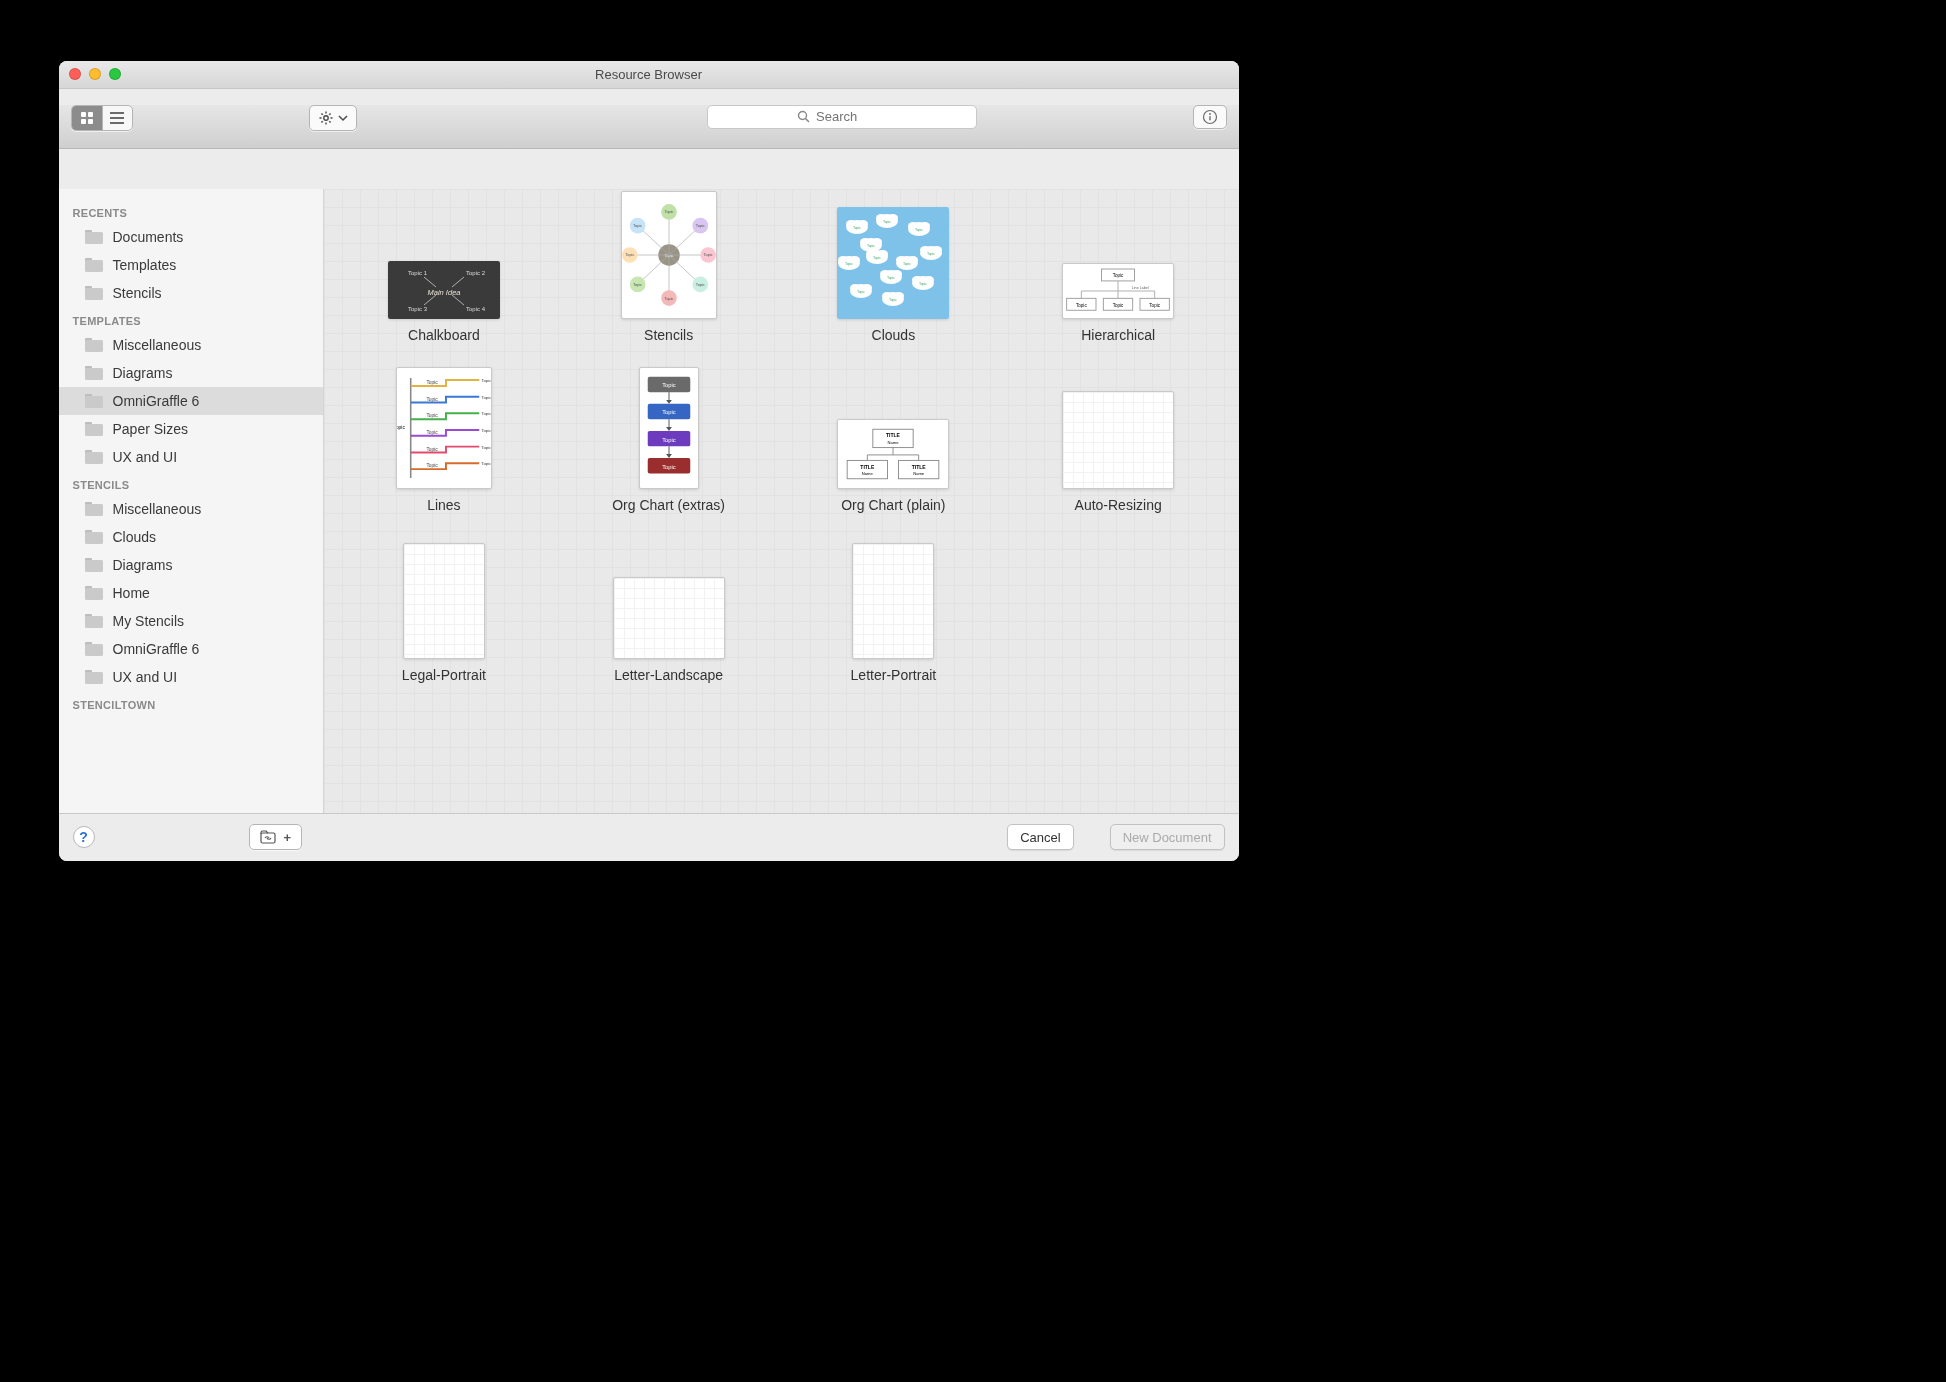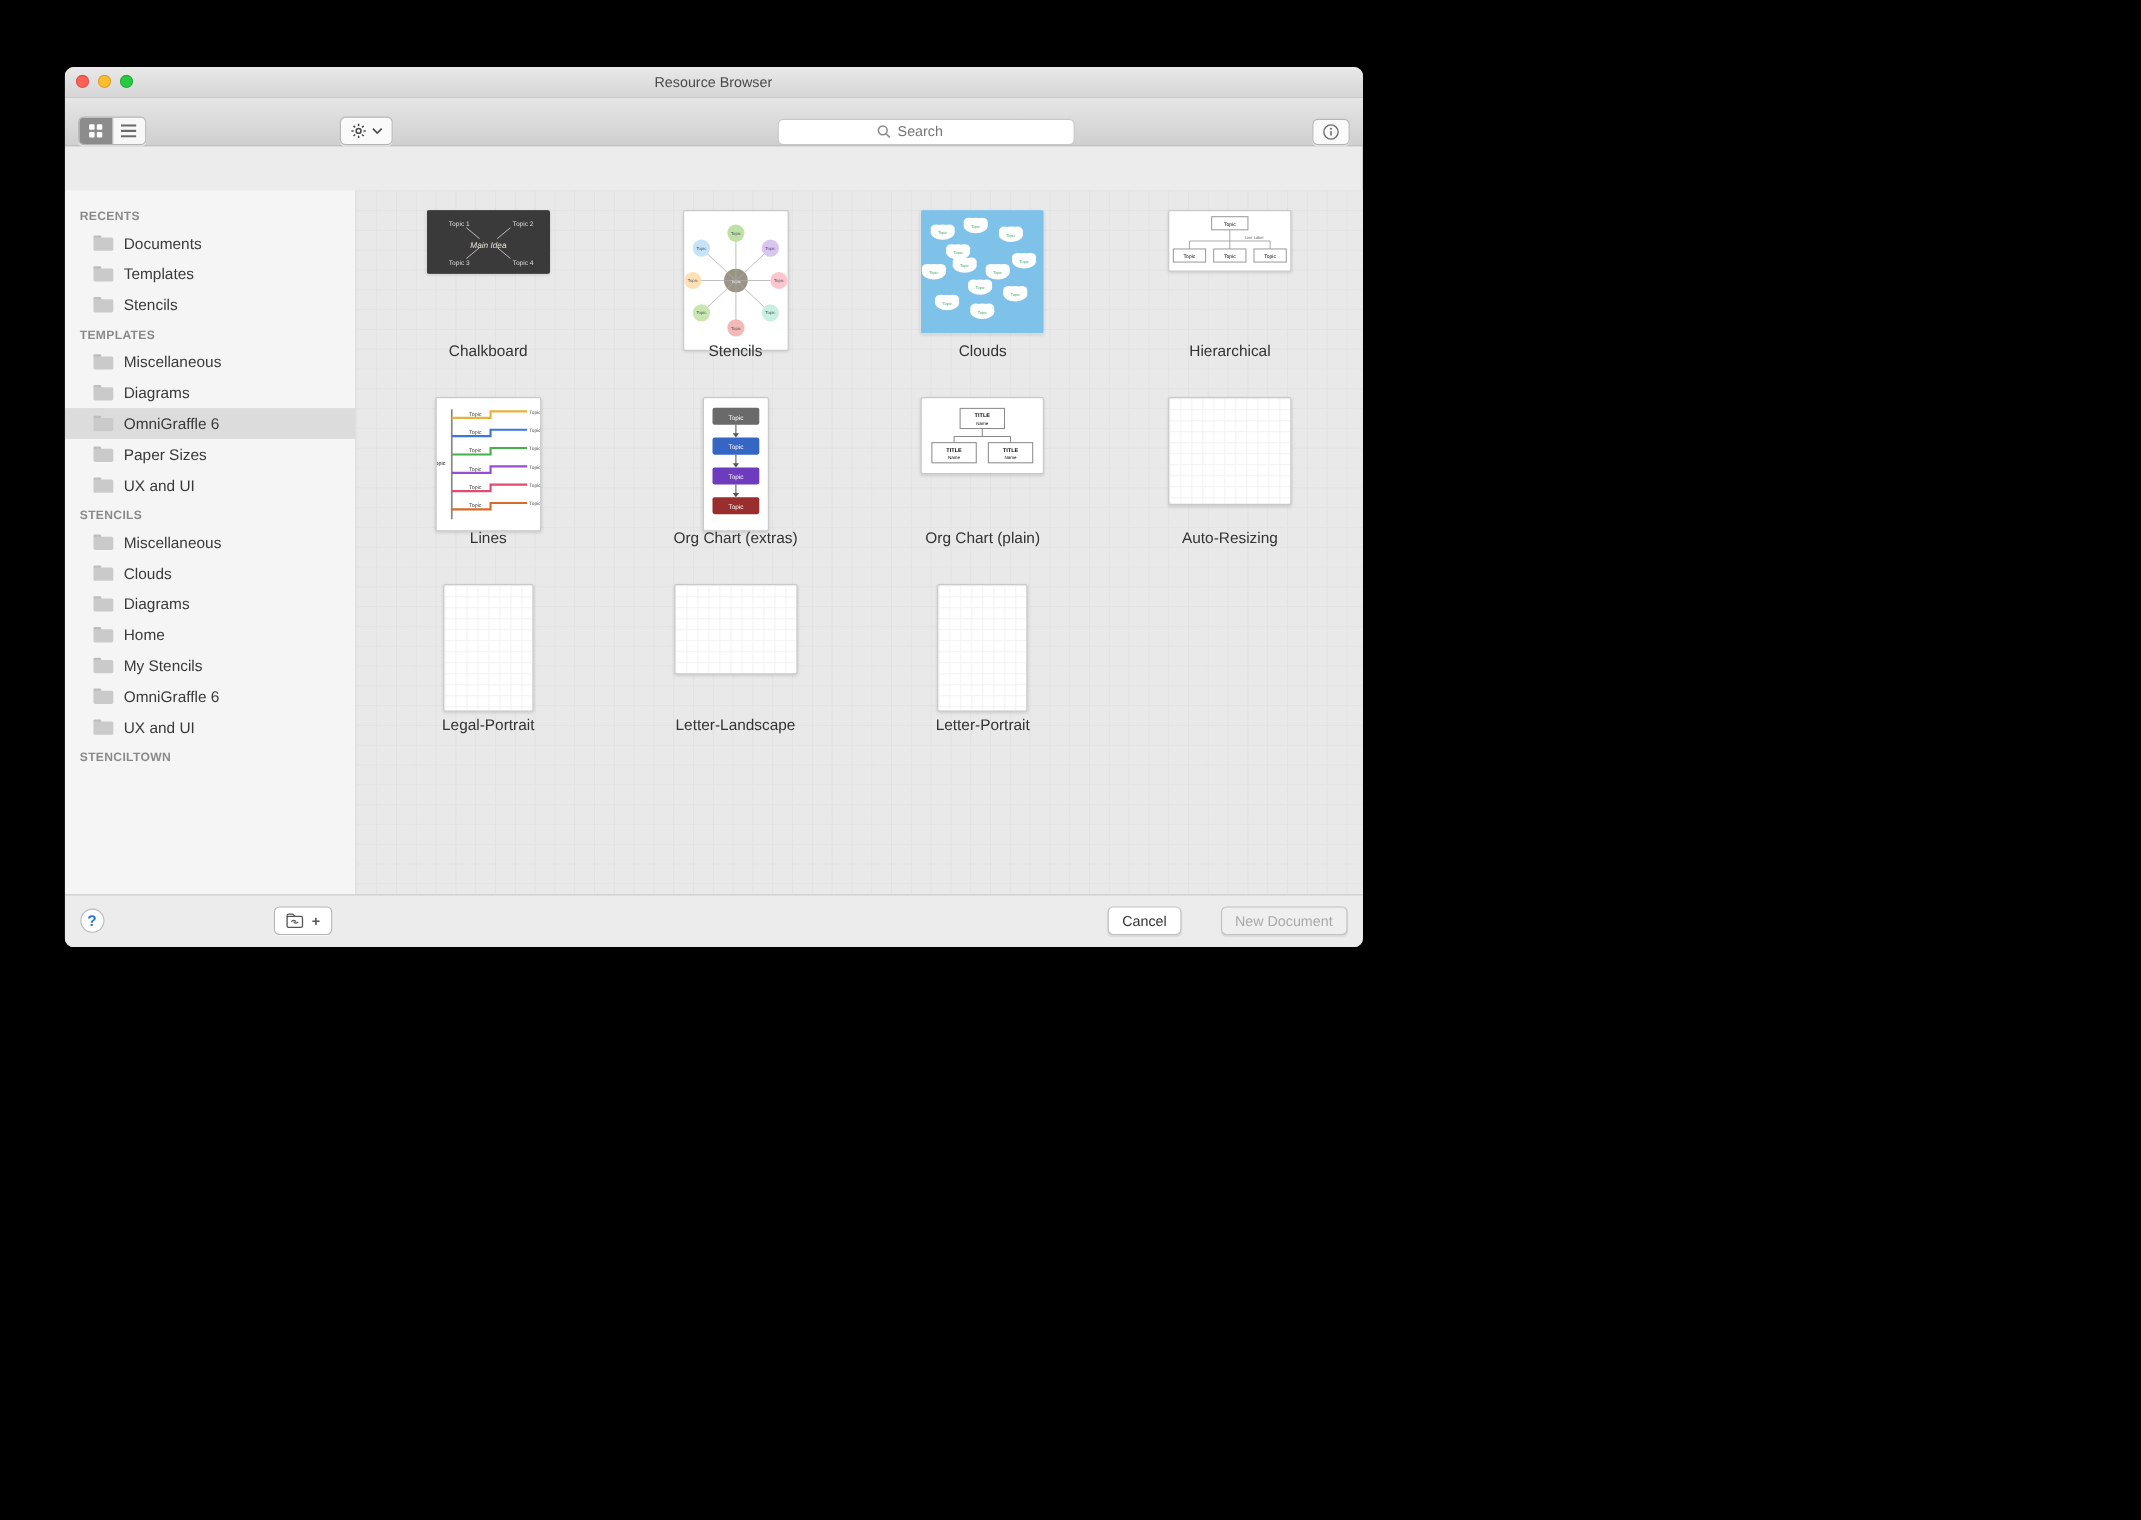--- a/index.html
+++ b/index.html
@@ -37,23 +37,24 @@
   .titlebar-title {
     position: absolute; left:0; right:0; text-align:center;
     font-size: 13px; color:#4a4a4a; pointer-events:none;
   }
   
   .toolbar {
     height: 44px;
     background: linear-gradient(#e6e6e6,#cfcfcf);
     border-bottom: 1px solid #b7b7b7;
     display: flex;
-    align-items: flex-end;
+    align-items: flex-start;
     padding: 0 12px;
     gap: 8px;
+    margin-top: 16px;
   }
   .seg {
     display: inline-flex; height:26px; border:1px solid #b5b5b5;
     border-radius:5px; overflow:hidden; background:#f7f7f7;
     box-shadow: 0 1px 0 rgba(255,255,255,0.6);
   }
   .seg button {
     width:30px; border:none; background:transparent; display:flex;
     align-items:center; justify-content:center; cursor:pointer;
   }
@@ -111,21 +112,21 @@
       linear-gradient(#e2e2e3 1px, transparent 1px),
       linear-gradient(90deg,#e2e2e3 1px, transparent 1px);
     background-size: 18px 18px;
   }
   .grid {
     display:grid; grid-template-columns: repeat(4, 1fr);
     column-gap: 40px; row-gap: 34px;
   }
   .cell { display:flex; flex-direction:column; align-items:center; gap:8px; cursor:pointer; }
   .thumb {
-    width: 112px; height: 112px; display:flex; align-items:flex-start; justify-content:center;
+    width: 112px; height: 112px; display:flex; align-items:flex-end; justify-content:center;
   }
   .thumb-inner {
     background:#fff; border:1px solid #c9c9c9; border-radius:2px;
     box-shadow: 0 1px 3px rgba(0,0,0,0.12);
     overflow:hidden; display:flex; align-items:center; justify-content:center;
   }
   .cell-label { font-size:14px; color:#333; text-align:center; }
   
   .footer {
     height: 48px; border-top:1px solid #c9c9c9;

